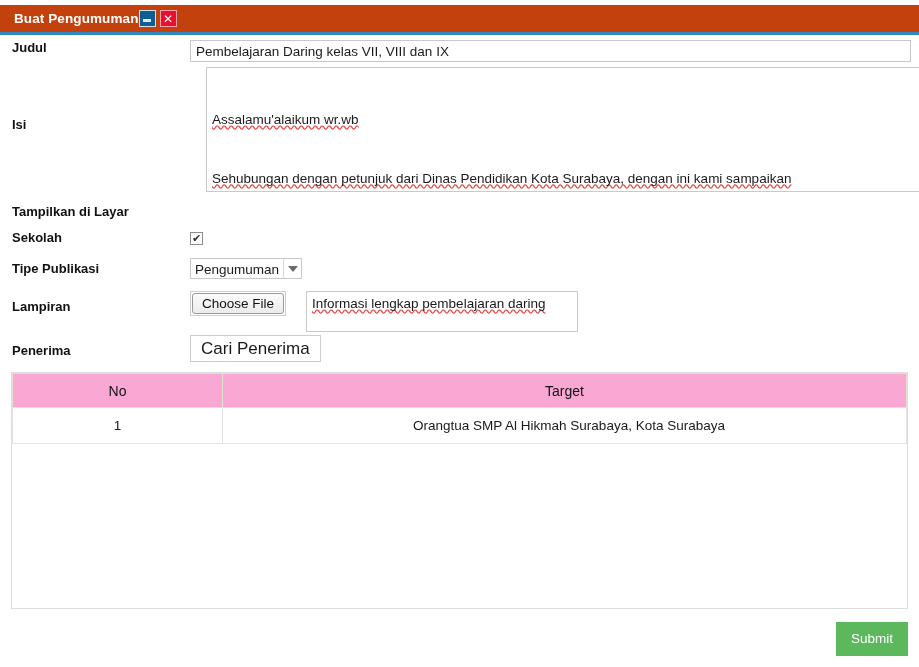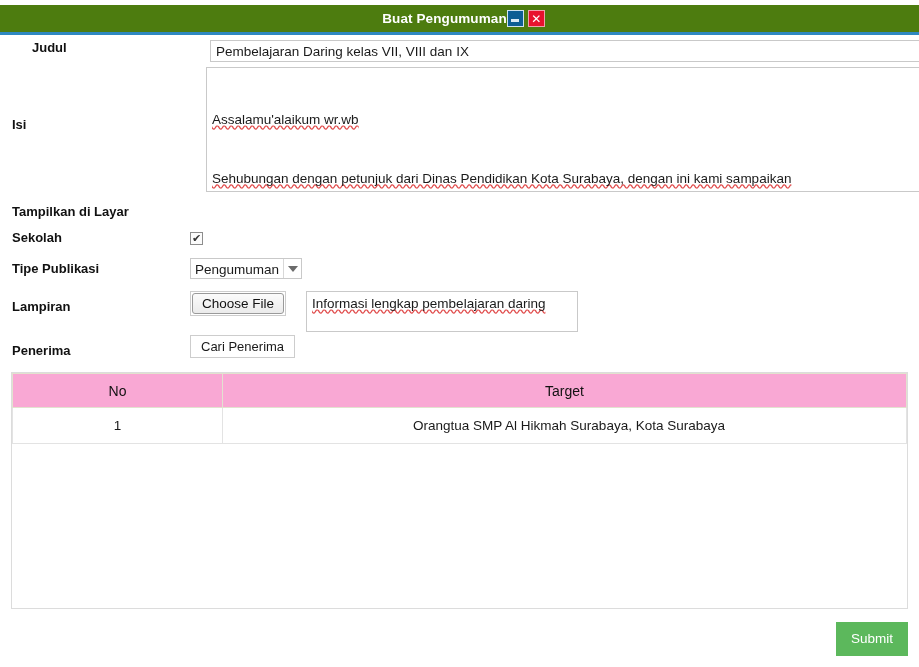--- a/index.html
+++ b/index.html
@@ -17,24 +17,24 @@
     position: relative;
   }
 
   
   .titlebar {
     position: absolute;
     left: 0;
     top: 5px;
     width: 919px;
     height: 27px;
-    background: #4d7c0f;
-    display: flex;
-    align-items: center;
-    justify-content: center;
+    background: #c2410c;
+    display: flex;
+    align-items: center;
+    justify-content: flex-start;
   }
   .titlebar-underline {
     position: absolute;
     left: 0;
     top: 32px;
     width: 919px;
     height: 3px;
     background: #2f88c0;
   }
   .titlebar-title {
@@ -217,21 +217,21 @@
     line-height: 23px;
     padding: 0 7px;
     color: #1a1a1a;
     white-space: nowrap;
   }
 
   
   .plainbtn {
     border: 1px solid #cdcdcd;
     background: #ffffff;
-    font-size: 13px;
+    font-size: 17px;
     color: #1a1a1a;
     padding: 3px 10px;
     cursor: pointer;
     font-family: "Liberation Sans", sans-serif;
   }
 
   
   .tablewrap {
     position: absolute;
     left: 11px;
@@ -295,21 +295,21 @@
     </div>
     <div class="winbtn close">
       <div class="x">✕</div>
     </div>
   </div>
 </div>
 <div class="titlebar-underline"></div>
 
 <div class="form">
 
-  <div class="row" style="height:27px;padding-left:20px;">
+  <div class="row" style="height:27px;">
     <div class="lbl">Judul</div>
     <div class="field">
       <input class="txt" type="text" style="width: 721px; height: 22px;" value="Pembelajaran Daring kelas VII, VIII dan IX">
     </div>
   </div>
 
   <div class="row" style="height:131px;">
     <div class="lbl" style="padding-top:50px;">Isi</div>
     <div class="field">
       <div class="fakearea" style="width:721px;height:125px;">

